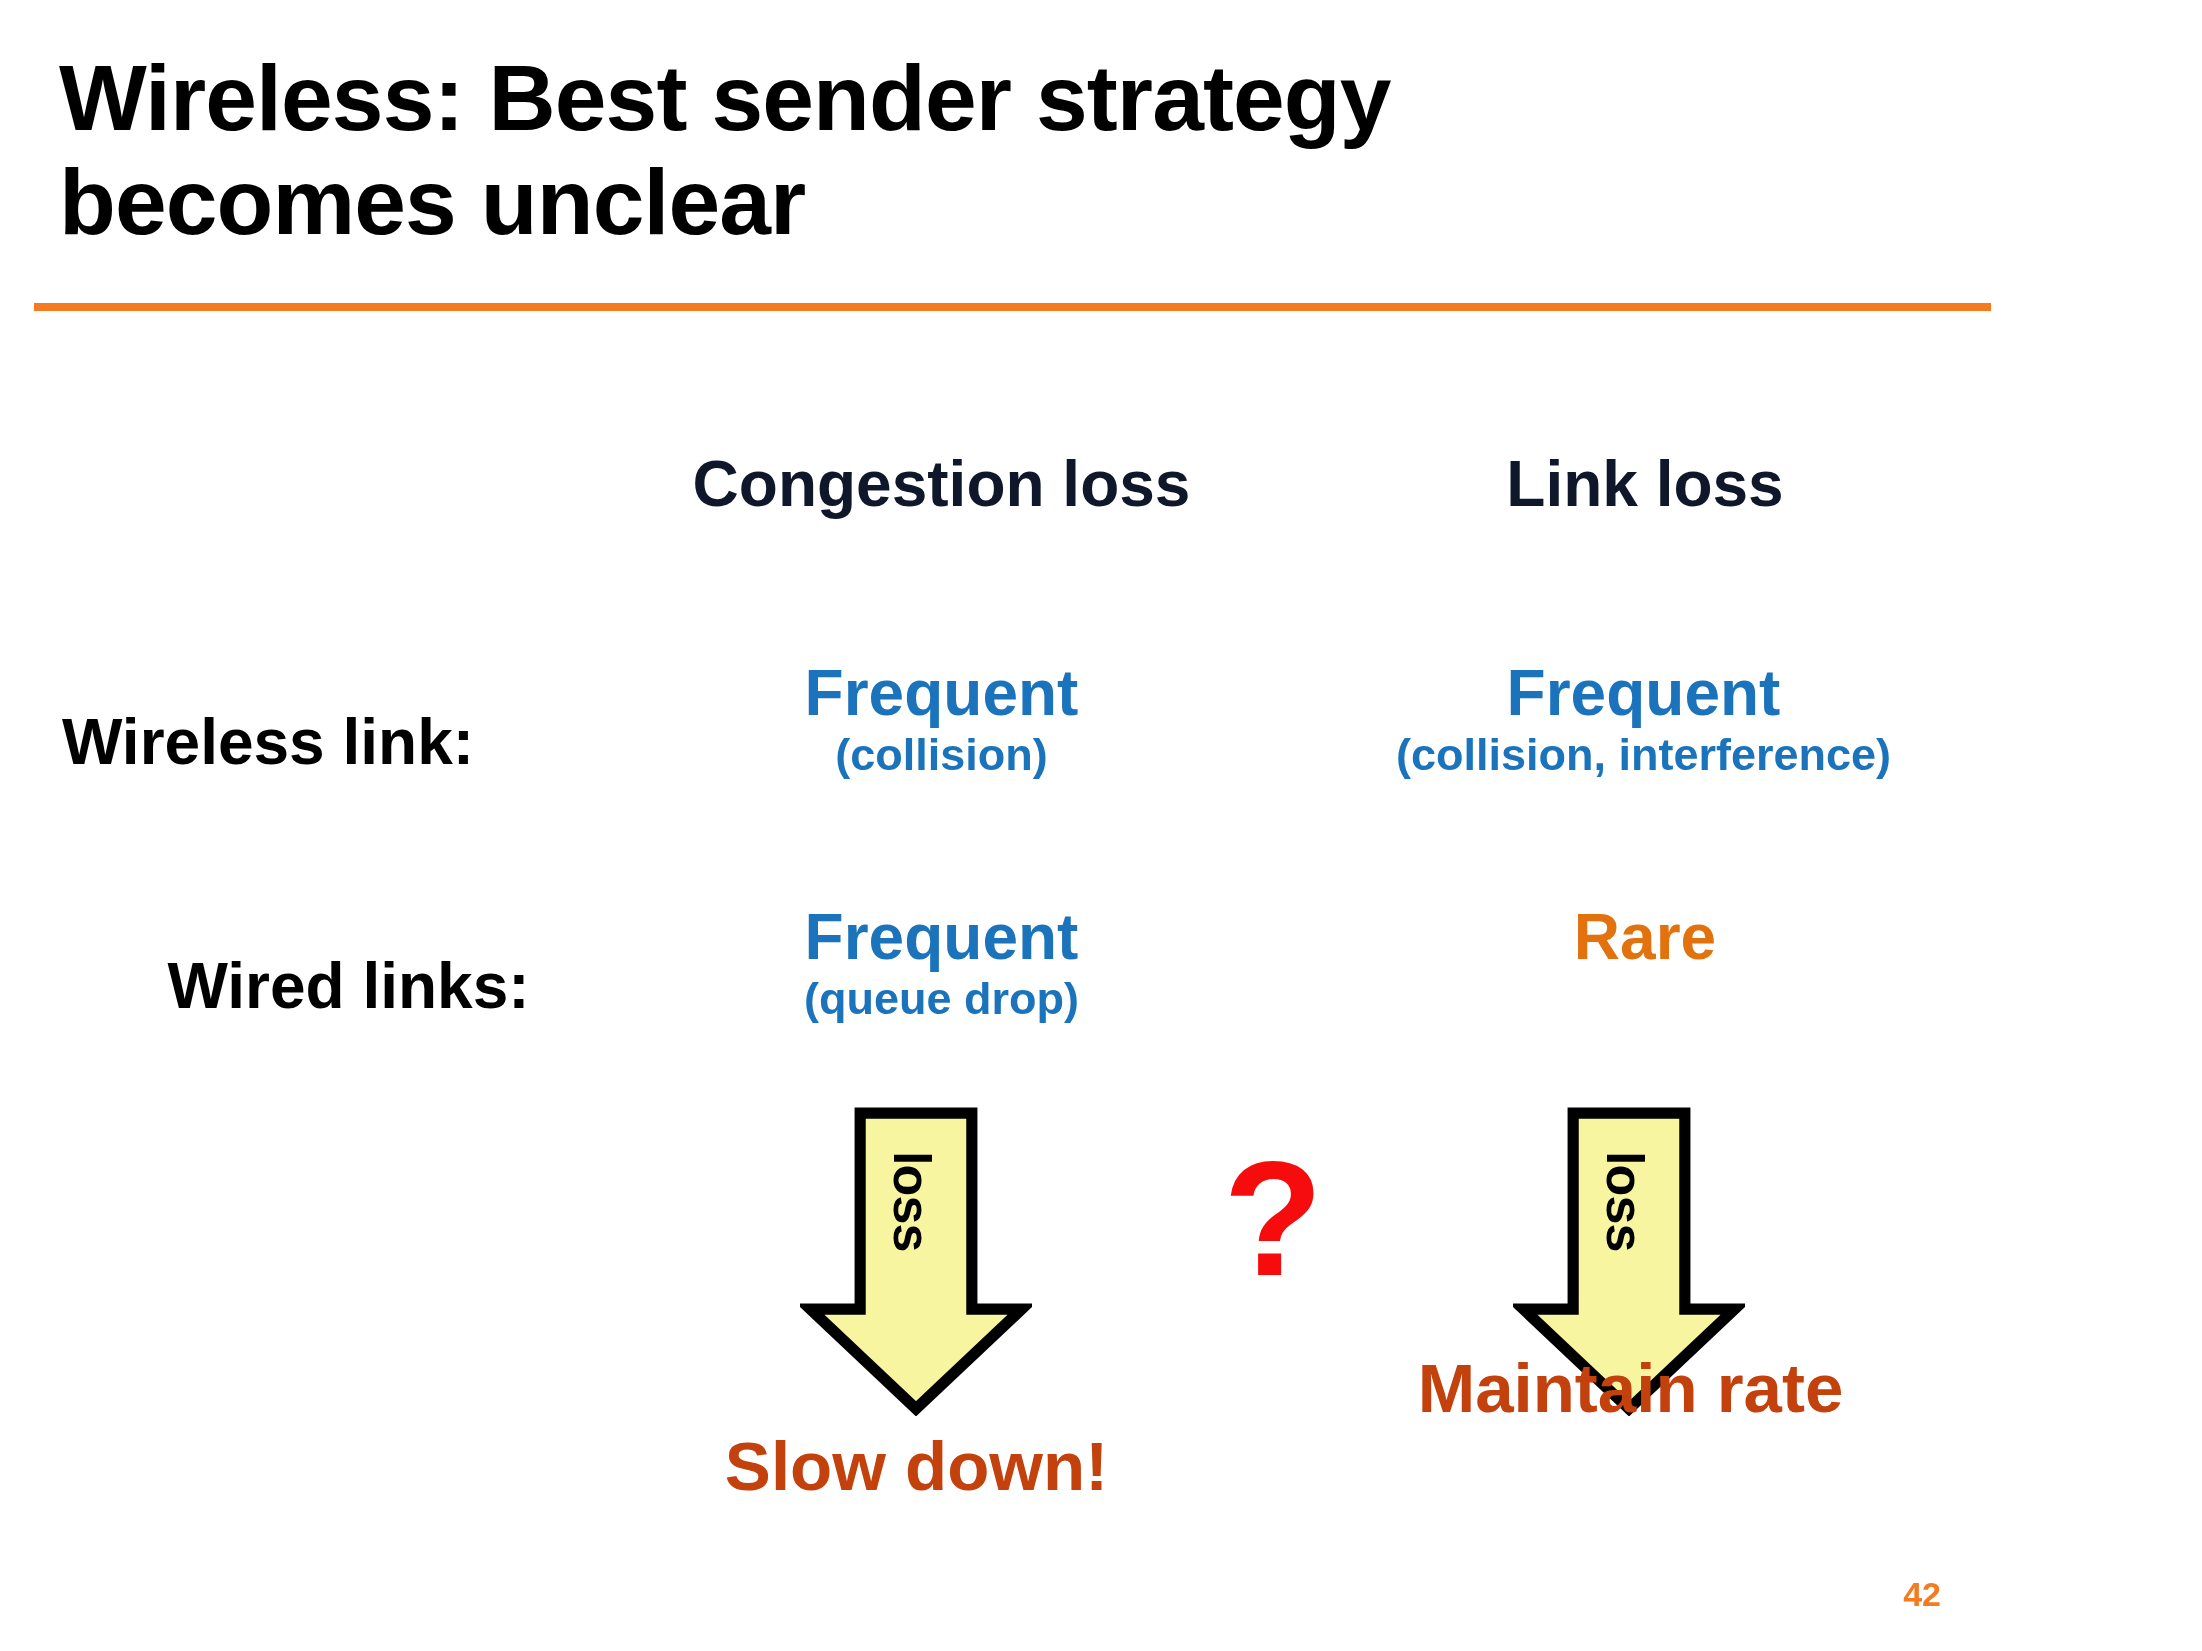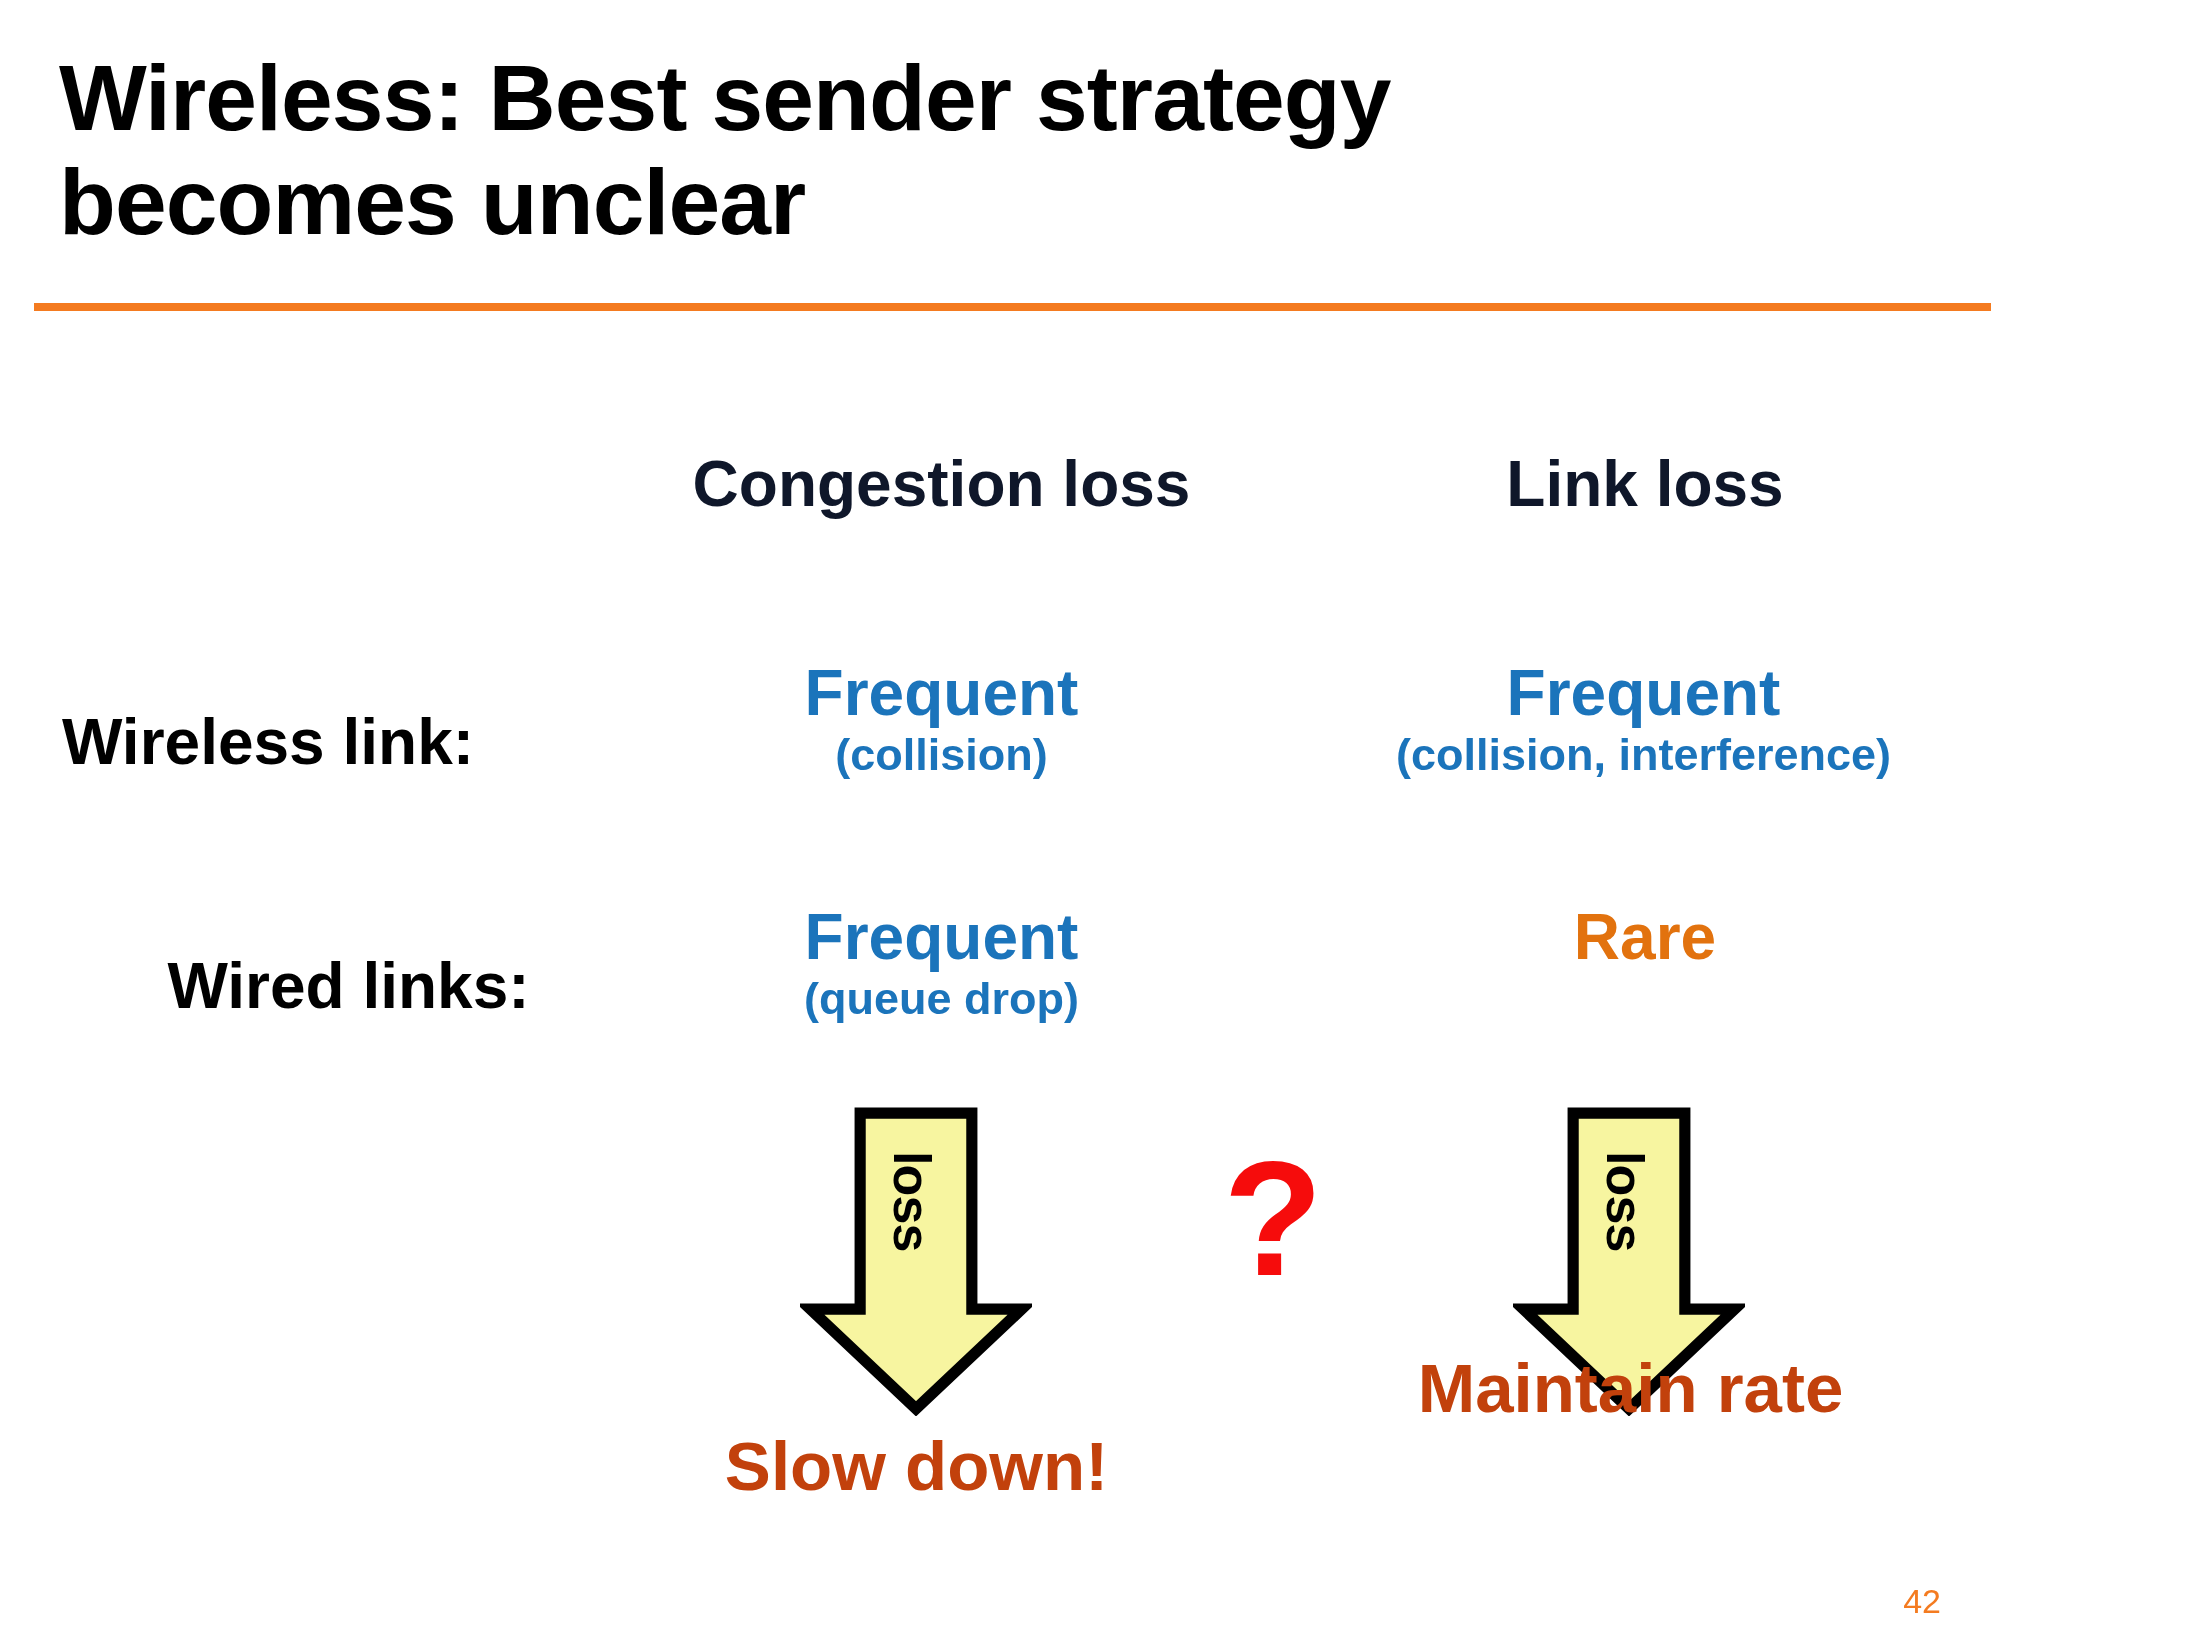--- a/index.html
+++ b/index.html
@@ -146,23 +146,23 @@
     white-space: nowrap;
     text-align: center;
   }
   #outcome-left  { left: 641px;  top: 1427px; width: 551px; }
   #outcome-right { left: 1355px; top: 1349px; width: 551px; }
 
   
   #page-number {
     position: absolute;
     right: 50px;
-    bottom: 31px;
+    bottom: 38px;
     font-size: 34px;
-    font-weight: normal;
+    font-weight: bold;
     color: #F47B20;
   }
 </style>
 </head>
 <body>
 
 <div id="slide">
 
   <div id="title-block">
     <div class="title-line">Wireless: Best sender strategy</div>

